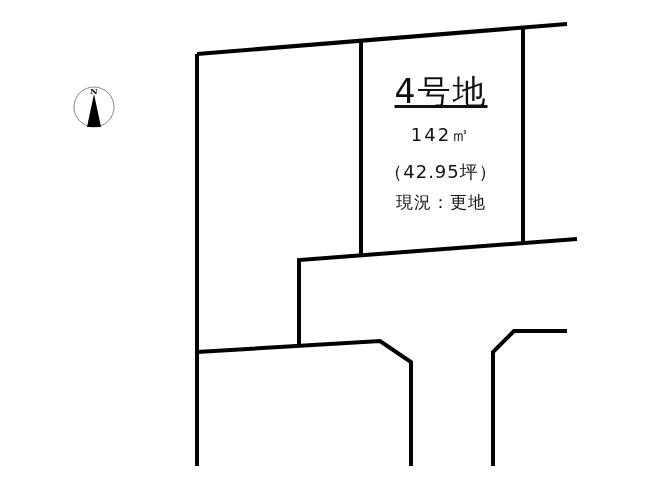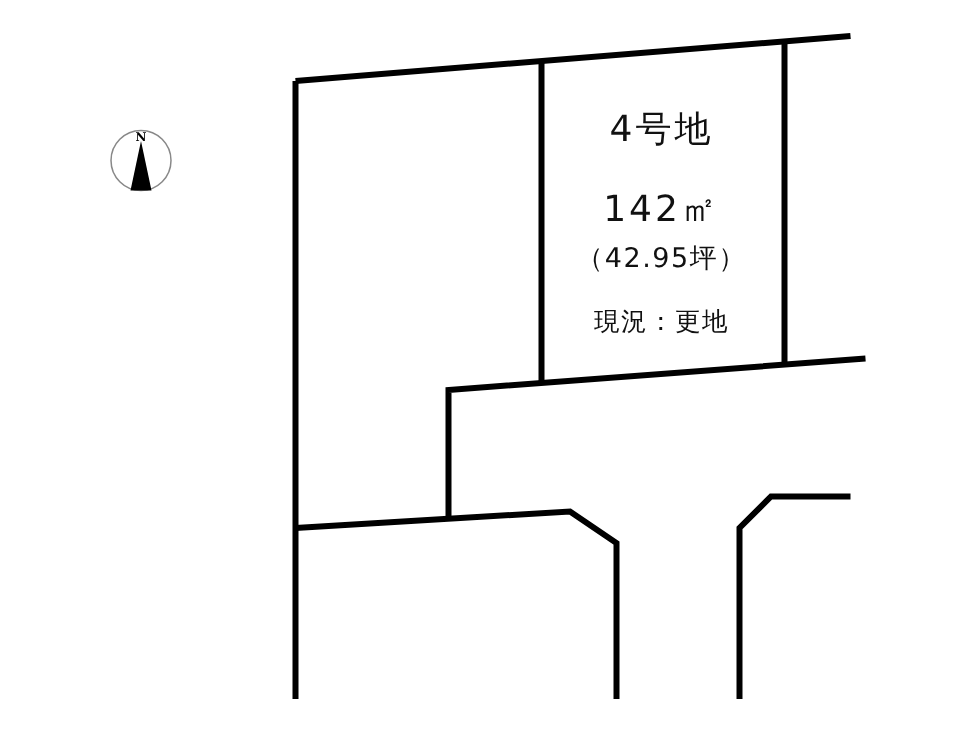--- a/index.html
+++ b/index.html
@@ -1,22 +1,22 @@
 <!DOCTYPE html>
 <html><head>
 <meta charset="utf-8">
 <style>
   html, body { margin:0; padding:0; background:#ffffff; }
   #canvas { position:relative; width:652px; height:489px; overflow:hidden; background:#ffffff; font-family:"DejaVu Sans", sans-serif; }
   svg.plot { position:absolute; left:0; top:0; }
   .lot-label { position:absolute; left:360px; width:162px; text-align:center; color:#111; }
-  #lot-number { top:70px; font-size:24px; letter-spacing:2px; }
-  #lot-area { top:123px; font-size:24px; letter-spacing:2px; }
+  #lot-number { top:70px; font-size:33px; letter-spacing:2px;text-decoration:underline; }
+  #lot-area { top:123px; font-size:18px; letter-spacing:2px; }
   #lot-tsubo { top:148px; font-size:18px; letter-spacing:1px;margin-top:12px; }
-  #lot-status { top:203px; font-size:17px; letter-spacing:1px; }
+  #lot-status { top:191px; font-size:17px; letter-spacing:1px; }
 </style>
 </head>
 <body>
 
 <div id="canvas">
   <svg class="plot" width="652" height="489" viewBox="0 0 652 489">
     <g fill="none" stroke="#000" stroke-width="4" stroke-linejoin="miter">
 
       <line x1="197" y1="54" x2="567" y2="24"></line>
 

